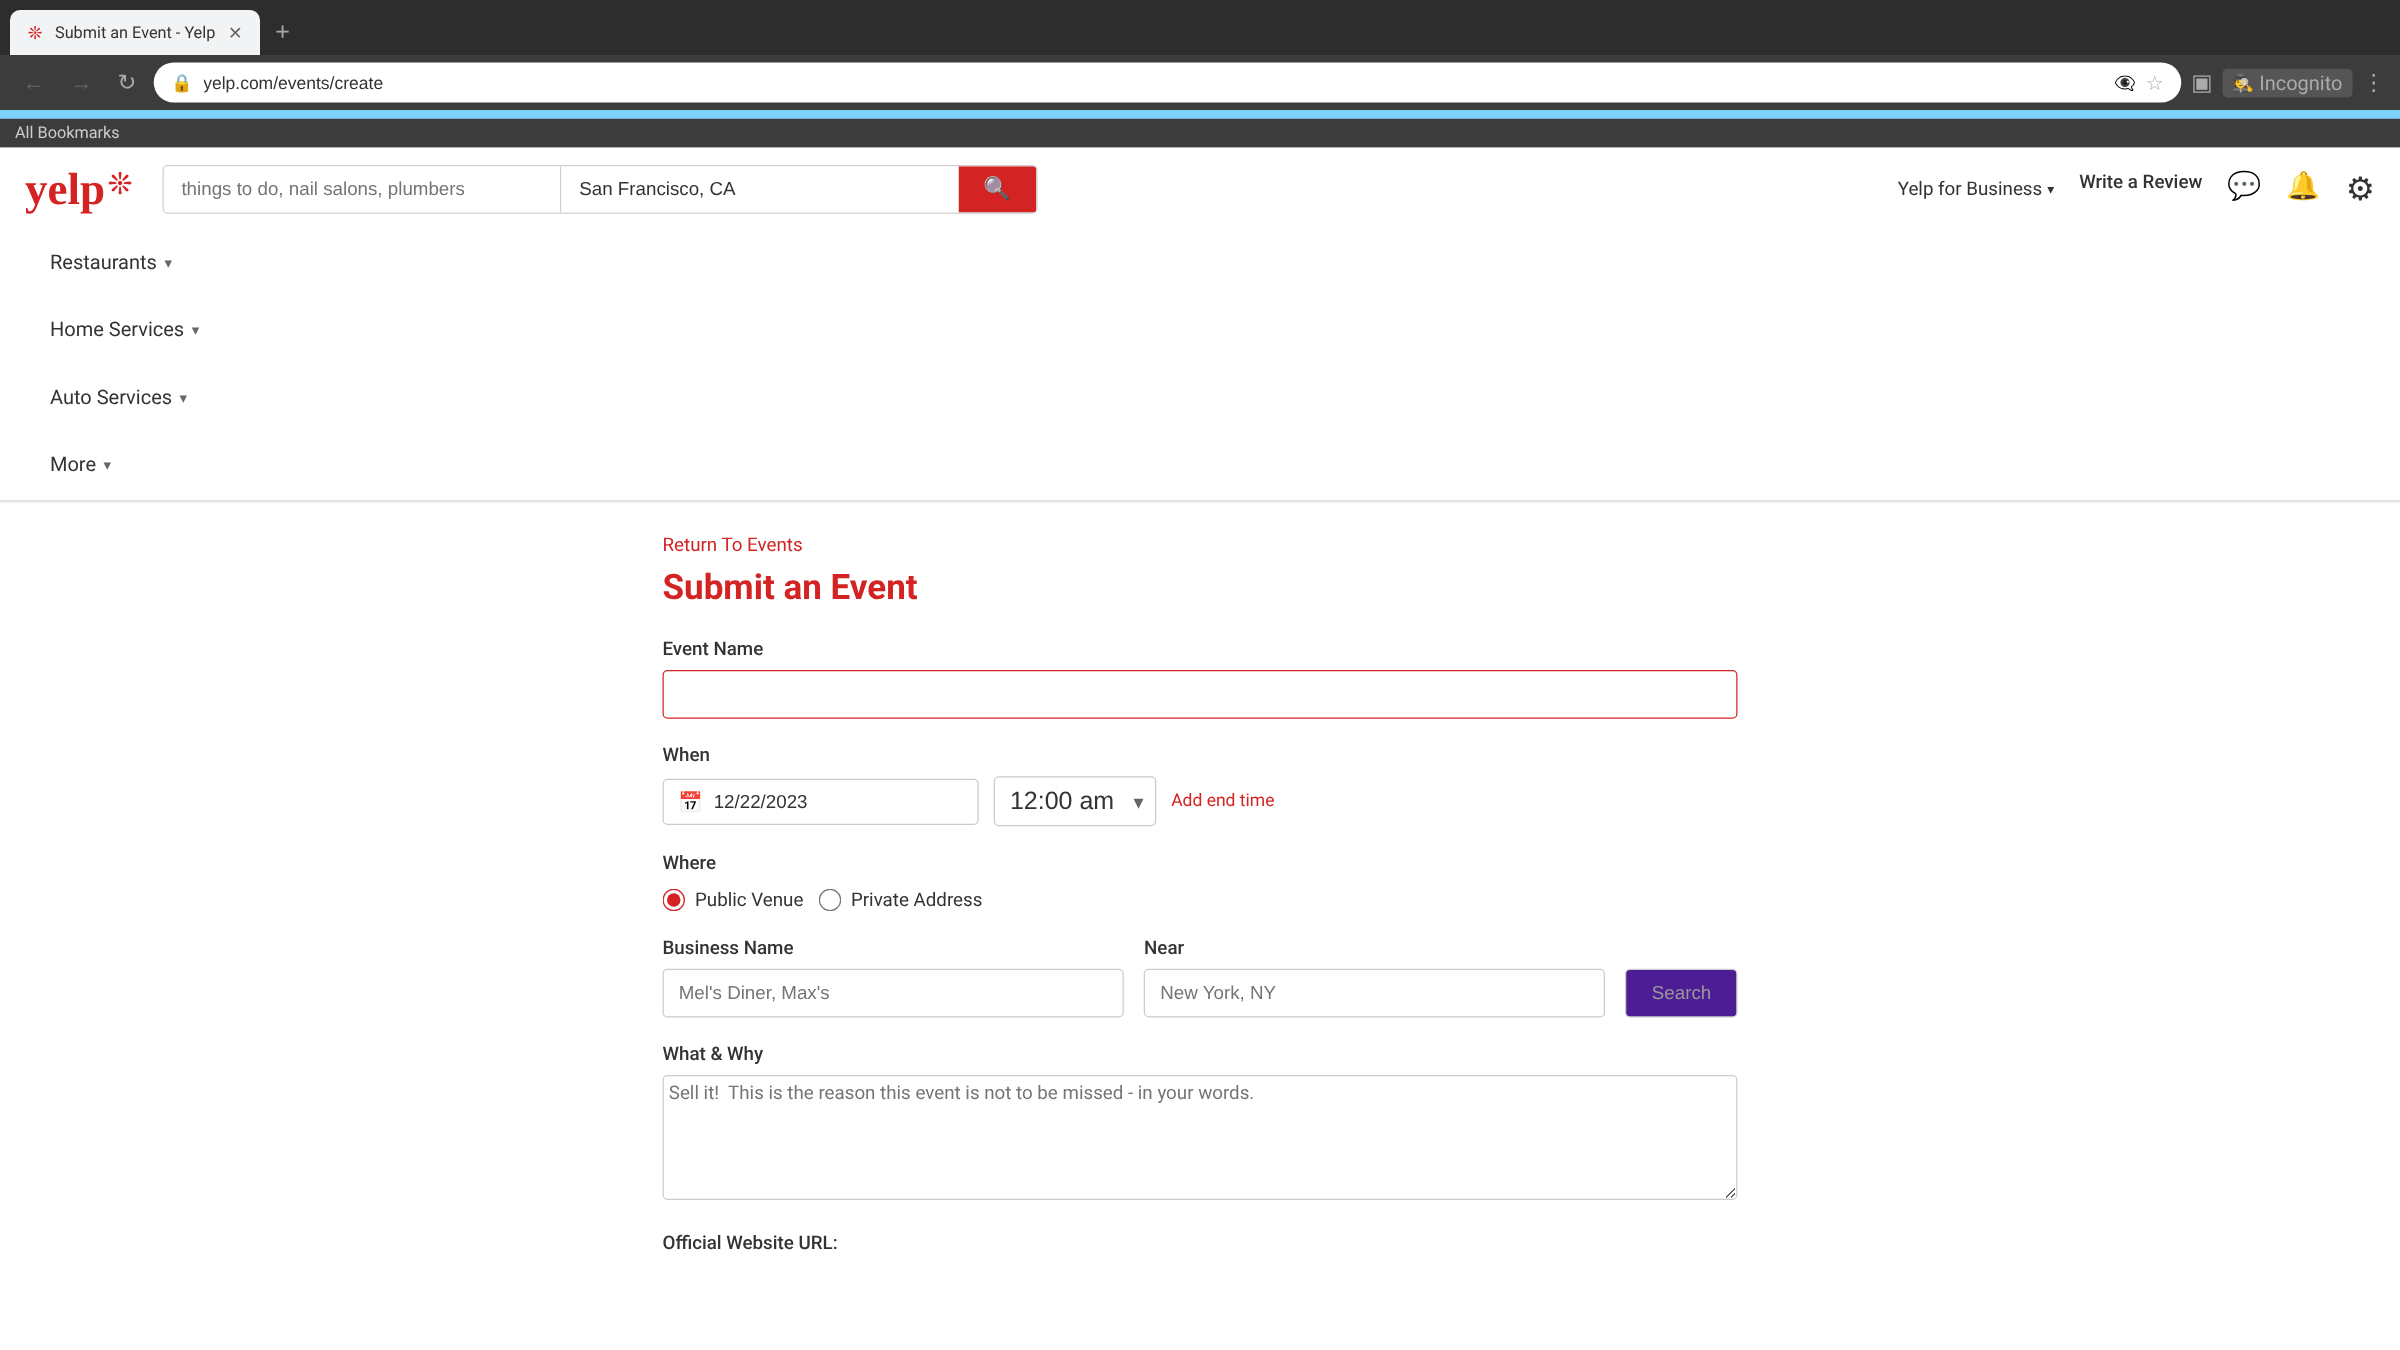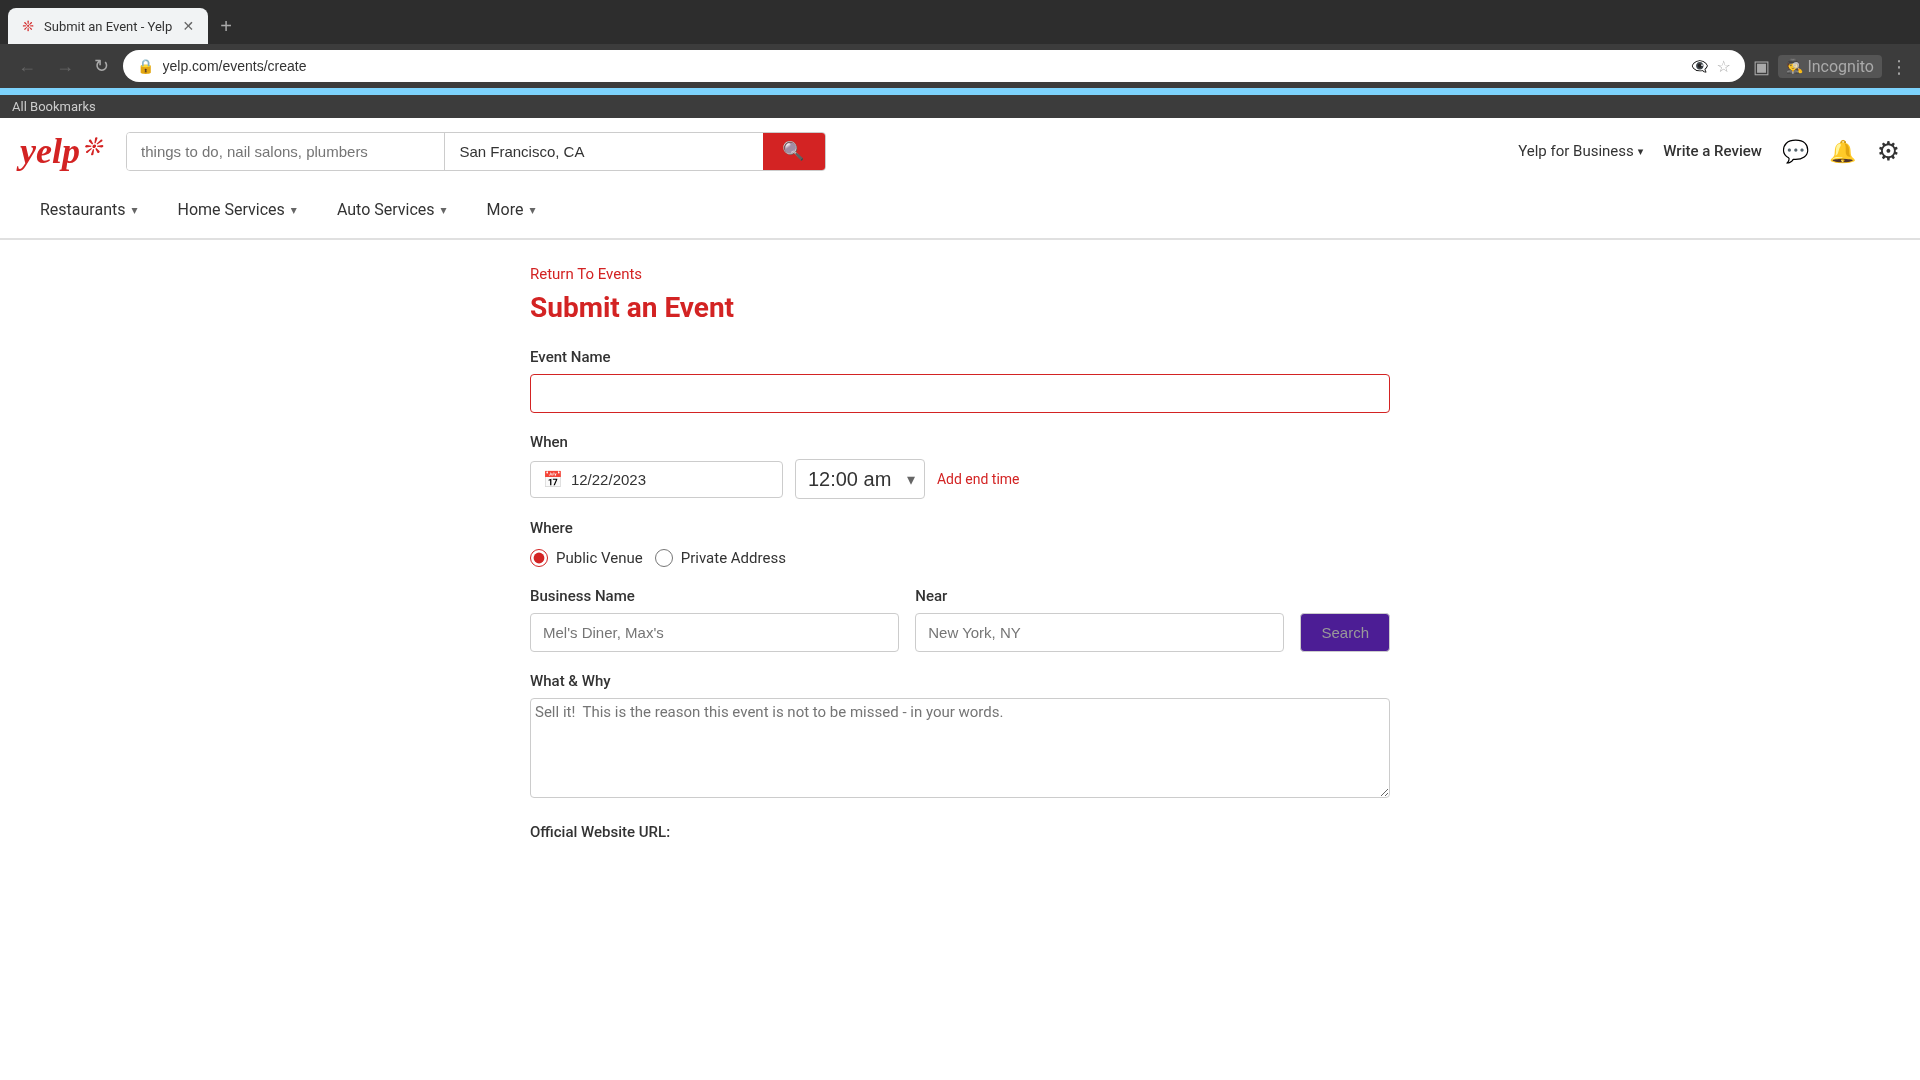--- a/index.html
+++ b/index.html
@@ -138,21 +138,20 @@
       display: flex;
       align-items: center;
       padding: 12px 20px;
       gap: 16px;
     }
     .yelp-logo {
       display: flex;
       align-items: center;
       text-decoration: none;
       margin-right: 8px;
-      font-style: italic;
     }
     .yelp-logo-text {
       font-size: 36px;
       font-weight: bold;
       color: #d32323;
       font-family: Georgia, serif;
     }
     .yelp-logo-burst {
       color: #d32323;
       font-size: 28px;
@@ -189,21 +188,20 @@
       color: #fff;
       padding: 0 20px;
       cursor: pointer;
       font-size: 18px;
       display: flex;
       align-items: center;
       justify-content: center;
     }
     .header-actions {
       display: flex;
-      align-items: center;
       gap: 20px;
       margin-left: auto;
     }
     .header-action-link {
       color: #333;
       font-size: 15px;
       text-decoration: none;
       display: flex;
       align-items: center;
       gap: 4px;
@@ -220,20 +218,21 @@
       text-decoration: none;
     }
 
     
     .yelp-nav {
       background: #fff;
       border-bottom: 1px solid #e0e0e0;
       padding: 0 20px;
       display: flex;
       gap: 0;
+      flex-direction: column;
     }
     .nav-item {
       display: flex;
       align-items: center;
       gap: 6px;
       padding: 16px 20px;
       font-size: 16px;
       color: #333;
       cursor: pointer;
       text-decoration: none;

